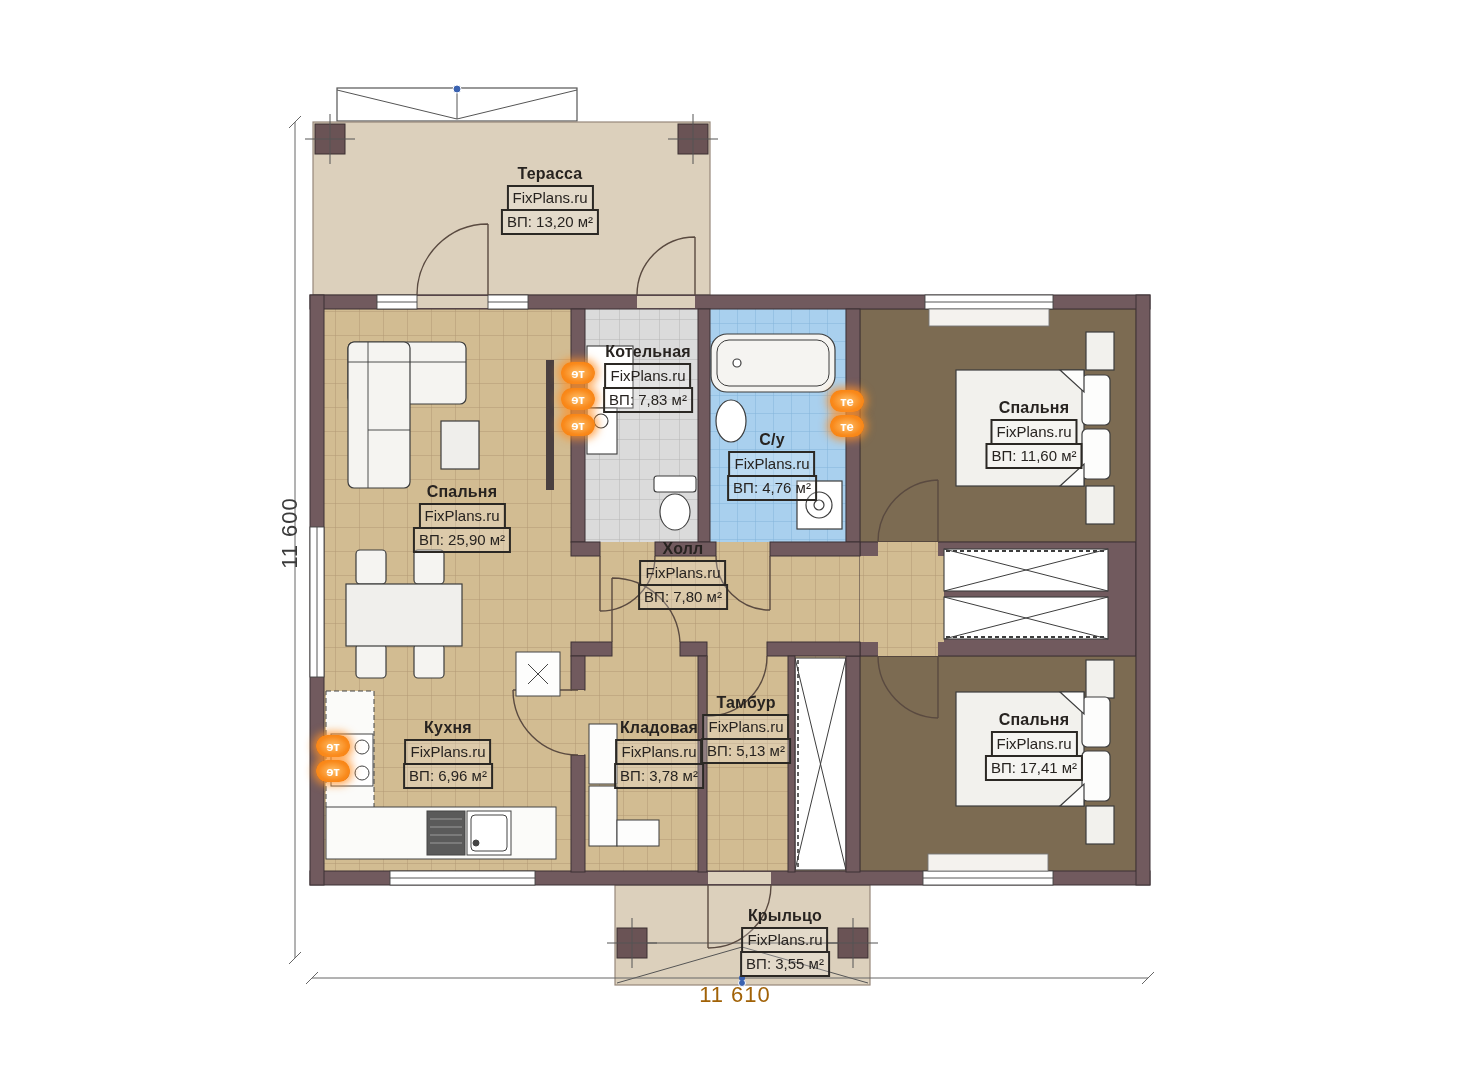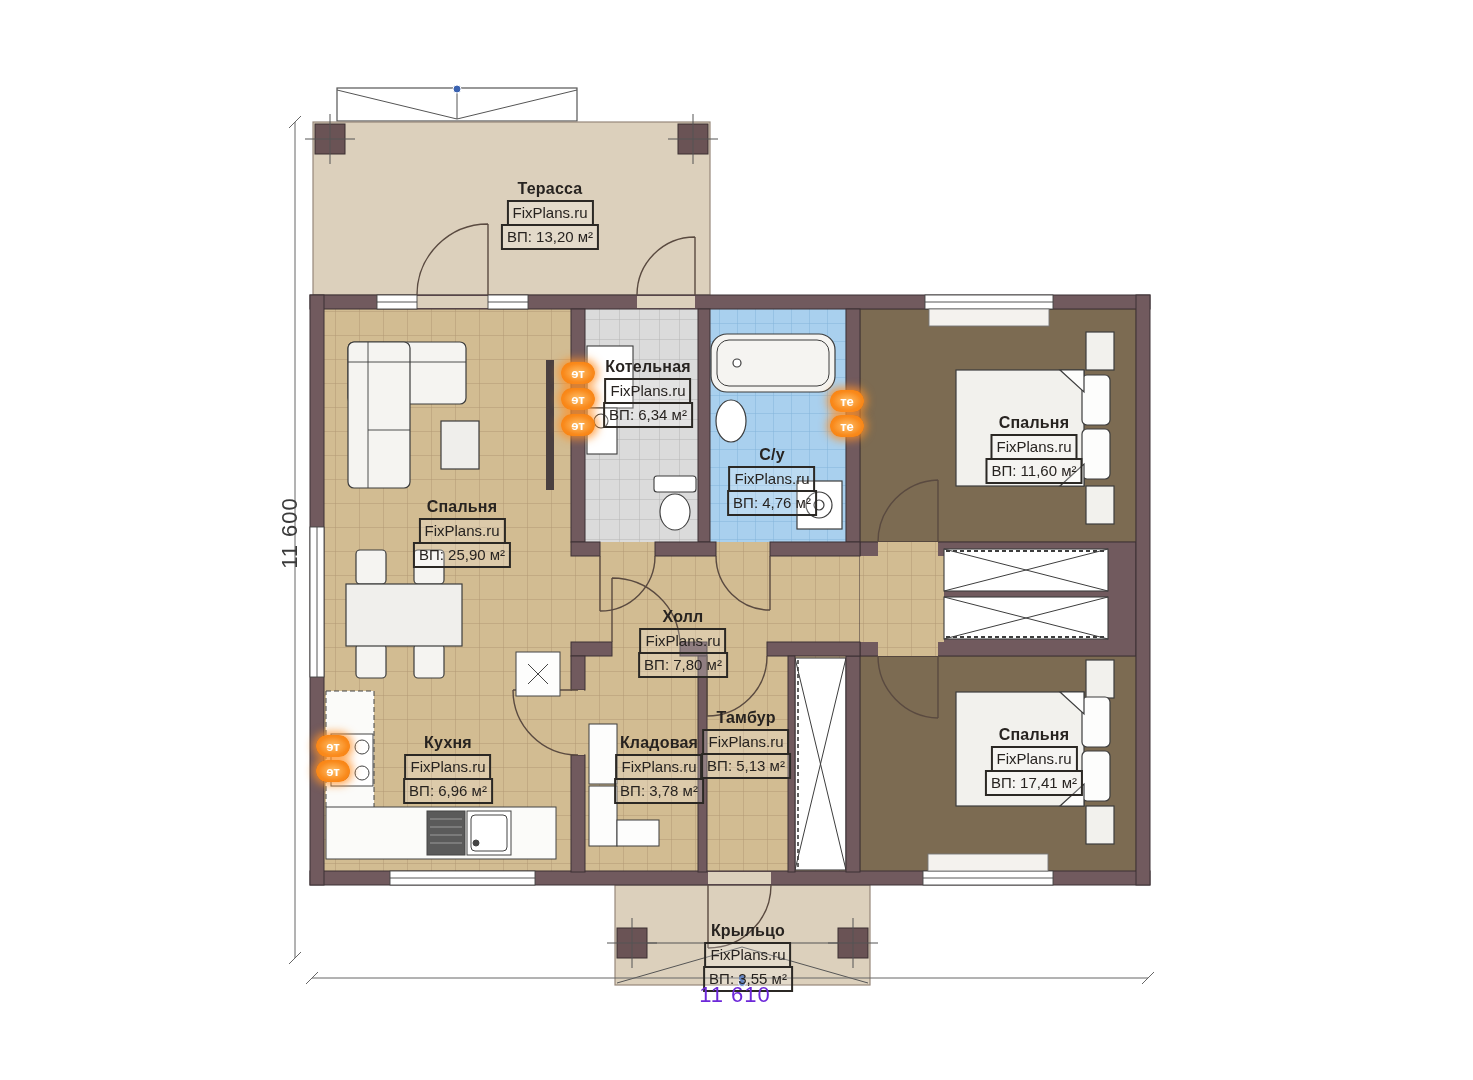--- a/index.html
+++ b/index.html
@@ -1,37 +1,37 @@
 <!DOCTYPE html>
 <html><head>
 <meta charset="utf-8">
 <style>
   html,body{margin:0;padding:0;background:#ffffff;}
   .stage{position:relative;width:1473px;height:1080px;background:#fff;overflow:hidden;
          font-family:"Liberation Sans", sans-serif;}
   .stage svg{position:absolute;left:0;top:0;}
   
-  .room-label{position:absolute;transform:translateX(-50%);width:max-content;text-align:center;z-index:5;margin-top:15px;}
+  .room-label{position:absolute;transform:translateX(-50%);width:max-content;text-align:center;z-index:5;}
   .room-name{font-weight:bold;font-size:16px;color:#272320;margin-bottom:2px;letter-spacing:.2px;}
   .plate-row{line-height:0;}
   .plate{display:inline-block;border:2px solid #2b2824;background:rgba(255,255,255,0.22);
          font-size:15px;line-height:22px;padding:0 4px;color:#272320;white-space:nowrap;}
   .plate.area{margin-top:-2px;}
   
   .marker{position:absolute;width:34px;height:22px;border-radius:11px;z-index:6;
           background:radial-gradient(ellipse at center,#ffc06a 0%,#f98a1c 60%,#f97b06 100%);
           box-shadow:0 0 9px 3px rgba(255,145,40,.8);
           display:flex;align-items:center;justify-content:center;
           color:#fff;font-weight:bold;font-size:13px;}
   .marker.flip{transform:scaleX(-1);}
   
   .dim-v{position:absolute;left:240px;top:520px;width:100px;text-align:center;
          transform:rotate(-90deg);font-size:22px;color:#3a3a3a;letter-spacing:1px;z-index:5;}
   .dim-h{position:absolute;left:655px;top:982px;width:160px;text-align:center;
-         font-size:22px;color:#6d28d9;letter-spacing:1px;z-index:5;}
+         font-size:22px;color:#a16207;letter-spacing:1px;z-index:5;}
 </style>
 </head>
 <body>
 
 <div class="stage">
 
 <svg width="1473" height="1080" viewBox="0 0 1473 1080">
   <defs>
     <pattern id="tan" width="24" height="24" patternUnits="userSpaceOnUse">
       <rect width="24" height="24" fill="#d2bc92"></rect>
@@ -262,42 +262,42 @@
 
   <div class="room-label" style="left:550px;top:165px">
     <div class="room-name">Терасса</div>
     <div class="plate-row"><span class="plate">FixPlans.ru</span></div>
     <div class="plate-row"><span class="plate area">ВП: 13,20 м²</span></div>
   </div>
 
   <div class="room-label" style="left:648px;top:343px">
     <div class="room-name">Котельная</div>
     <div class="plate-row"><span class="plate">FixPlans.ru</span></div>
-    <div class="plate-row"><span class="plate area">ВП: 6,34 м²</span></div>
+    <div class="plate-row"><span class="plate area">ВП: 7,83 м²</span></div>
   </div>
 
   <div class="room-label" style="left:772px;top:431px">
     <div class="room-name">С/у</div>
     <div class="plate-row"><span class="plate">FixPlans.ru</span></div>
     <div class="plate-row"><span class="plate area">ВП: 4,76 м²</span></div>
   </div>
 
   <div class="room-label" style="left:1034px;top:399px">
     <div class="room-name">Спальня</div>
     <div class="plate-row"><span class="plate">FixPlans.ru</span></div>
     <div class="plate-row"><span class="plate area">ВП: 11,60 м²</span></div>
   </div>
 
   <div class="room-label" style="left:462px;top:483px">
     <div class="room-name">Спальня</div>
     <div class="plate-row"><span class="plate">FixPlans.ru</span></div>
     <div class="plate-row"><span class="plate area">ВП: 25,90 м²</span></div>
   </div>
 
-  <div class="room-label" style="left:683px;top:593px">
+  <div class="room-label" style="left:683px;top:540px">
     <div class="room-name">Холл</div>
     <div class="plate-row"><span class="plate">FixPlans.ru</span></div>
     <div class="plate-row"><span class="plate area">ВП: 7,80 м²</span></div>
   </div>
 
   <div class="room-label" style="left:448px;top:719px">
     <div class="room-name">Кухня</div>
     <div class="plate-row"><span class="plate">FixPlans.ru</span></div>
     <div class="plate-row"><span class="plate area">ВП: 6,96 м²</span></div>
   </div>
@@ -313,21 +313,21 @@
     <div class="plate-row"><span class="plate">FixPlans.ru</span></div>
     <div class="plate-row"><span class="plate area">ВП: 5,13 м²</span></div>
   </div>
 
   <div class="room-label" style="left:1034px;top:711px">
     <div class="room-name">Спальня</div>
     <div class="plate-row"><span class="plate">FixPlans.ru</span></div>
     <div class="plate-row"><span class="plate area">ВП: 17,41 м²</span></div>
   </div>
 
-  <div class="room-label" style="left:748px;top:907px">
+  <div class="room-label" style="left:785px;top:907px">
     <div class="room-name">Крыльцо</div>
     <div class="plate-row"><span class="plate">FixPlans.ru</span></div>
     <div class="plate-row"><span class="plate area">ВП: 3,55 м²</span></div>
   </div>
 
   <div class="marker flip" style="left:561px;top:362px">
       <span>те</span>
     </div>
   <div class="marker flip" style="left:561px;top:388px">
       <span>те</span>

